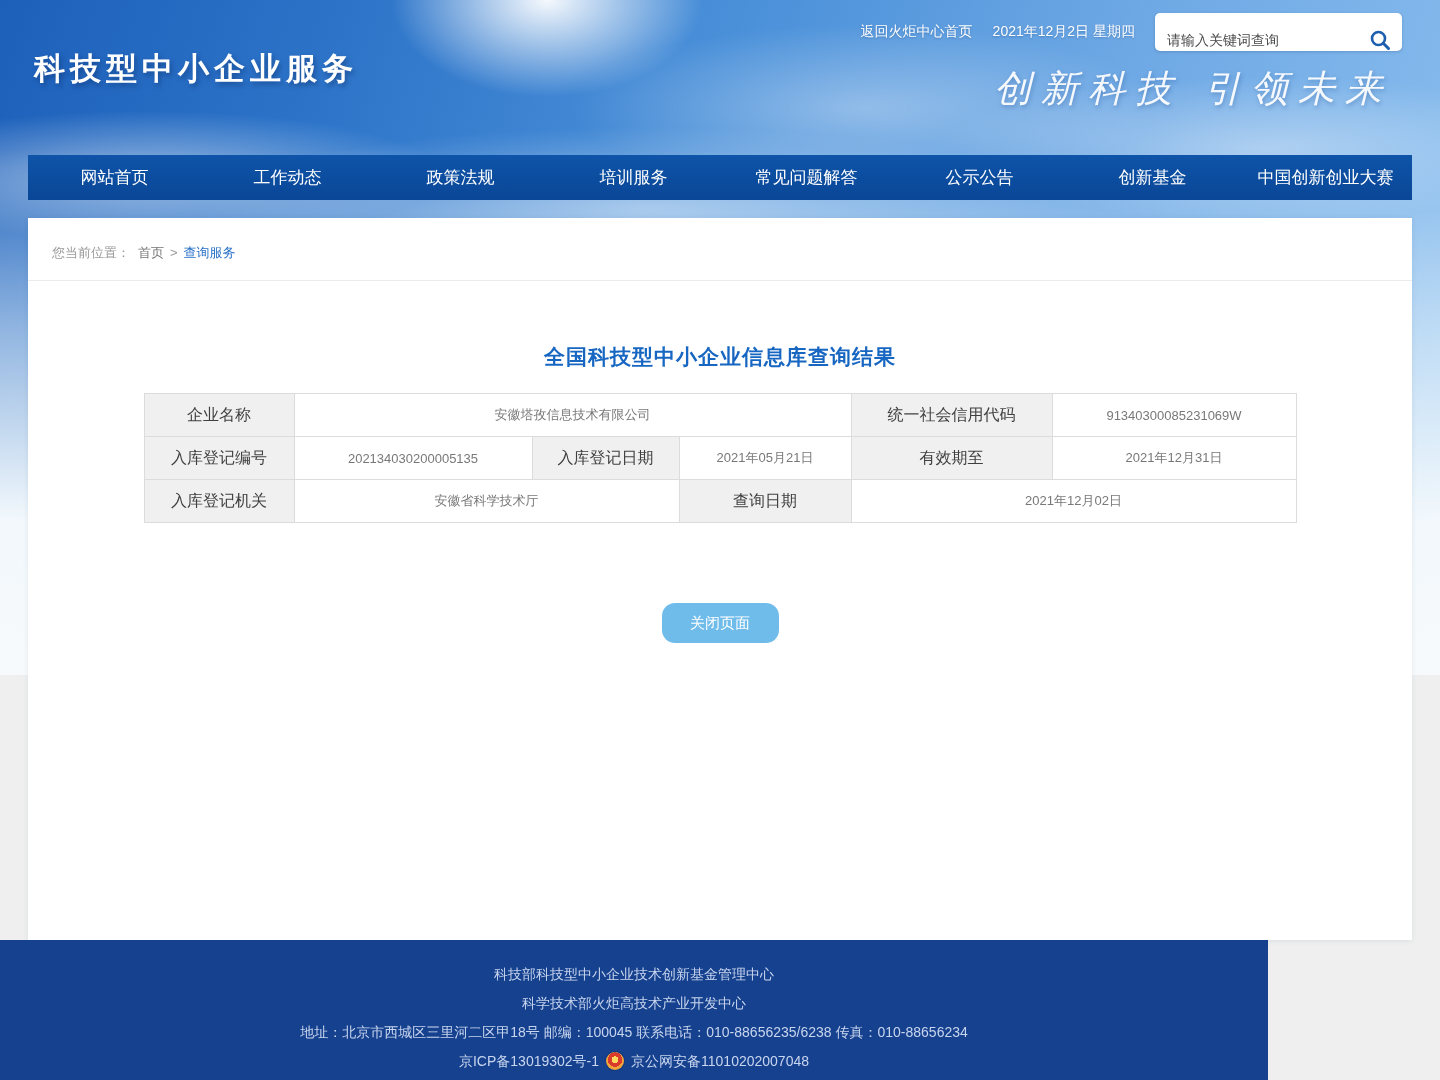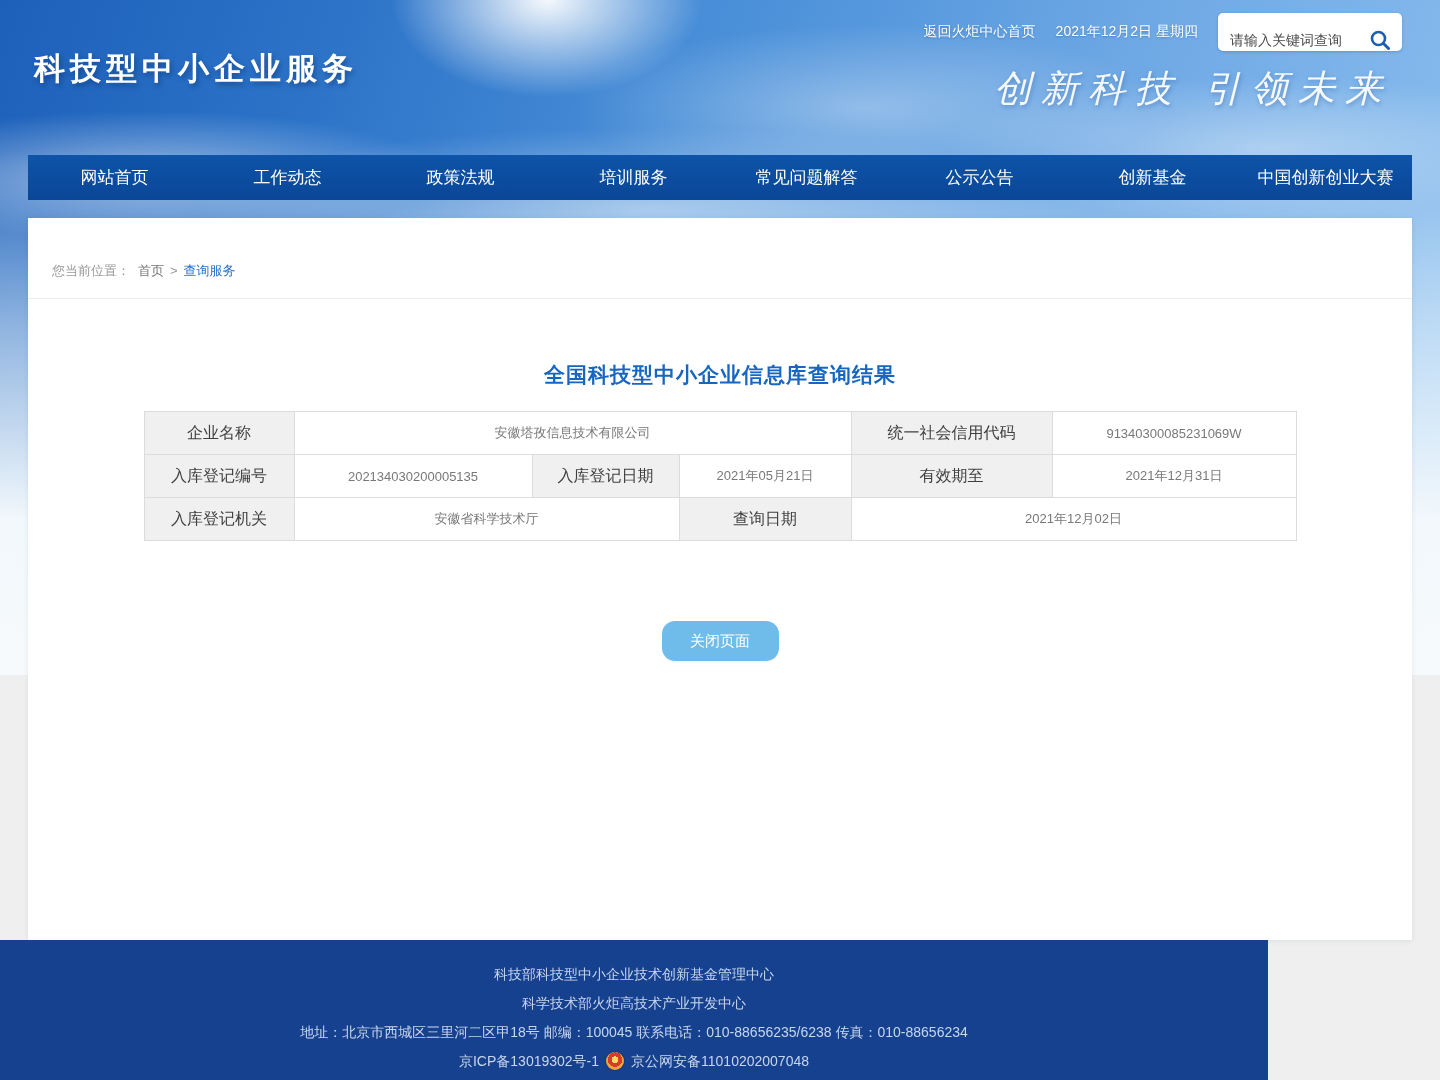--- a/index.html
+++ b/index.html
@@ -26,21 +26,21 @@
   .site-header { position:relative; height:155px; z-index:2; }
   .topbar {
     position:absolute; top:13px; right:38px;
     display:flex; align-items:center; gap:20px;
   }
   .topbar .tb-text {
     color:#ffffff; font-size:14px; text-shadow:0 1px 2px rgba(20,60,120,0.35);
   }
   .topbar .tb-link { cursor:pointer; }
   .search-box {
-    width:184px; height:38px; background:#ffffff; border-radius:5px;
+    width:247px; height:38px; background:#ffffff; border-radius:5px;
     display:flex; align-items:center; padding:16px 6px 0 12px;
     box-shadow:0 1px 3px rgba(20,60,120,0.25);
   }
   .search-box input {
     flex:1; border:none; outline:none; font-size:14px; color:#333;
     font-family:"Liberation Sans", sans-serif; background:transparent; min-width:0;
   }
   .search-box input::placeholder { color:#4a4a4a; }
   .search-btn {
     width:32px; height:32px; border:none; background:transparent;
@@ -73,21 +73,21 @@
     color:#ffffff; font-size:17px; cursor:pointer; white-space:nowrap;
   }
   
   .content-card {
     position:relative; z-index:2;
     margin:18px 28px 0; height:722px;
     background:#ffffff;
     box-shadow:0 1px 5px rgba(40,70,110,0.10);
   }
   .breadcrumb {
-    padding:44px 24px 18px; font-size:13px; color:#999;
+    padding:26px 24px 18px; font-size:13px; color:#999;
     border-bottom:1px solid #ececec;
   }
   .breadcrumb .bc-home { color:#777; cursor:pointer; margin:0 6px 0 8px; }
   .breadcrumb .bc-sep { color:#999; margin-right:6px; }
   .breadcrumb .bc-current { color:#2a72c8; cursor:pointer; }
   .page-title {
     margin-top:62px; text-align:center;
     font-size:21px; font-weight:bold; color:#1766c1; letter-spacing:1px;
   }
   table.result-table {

